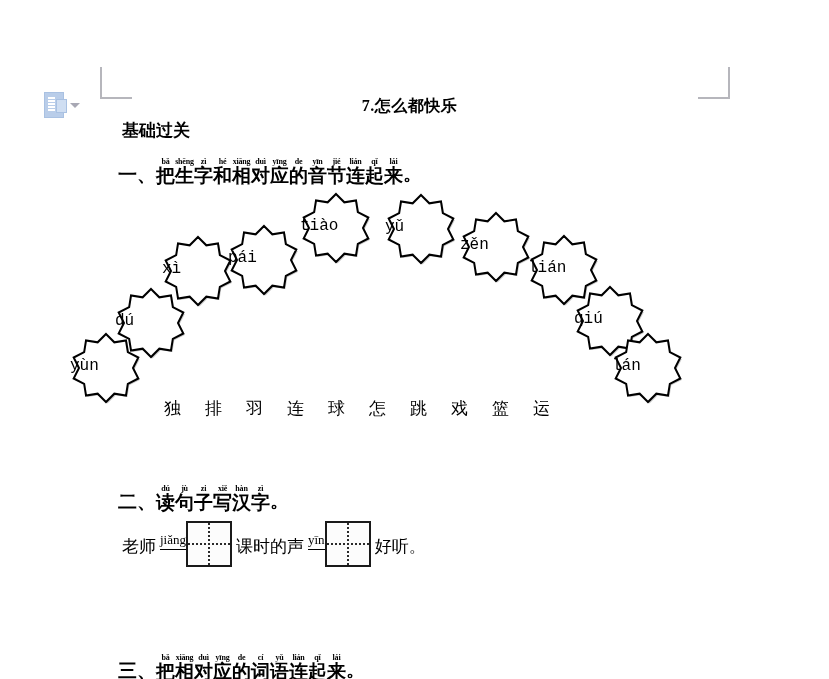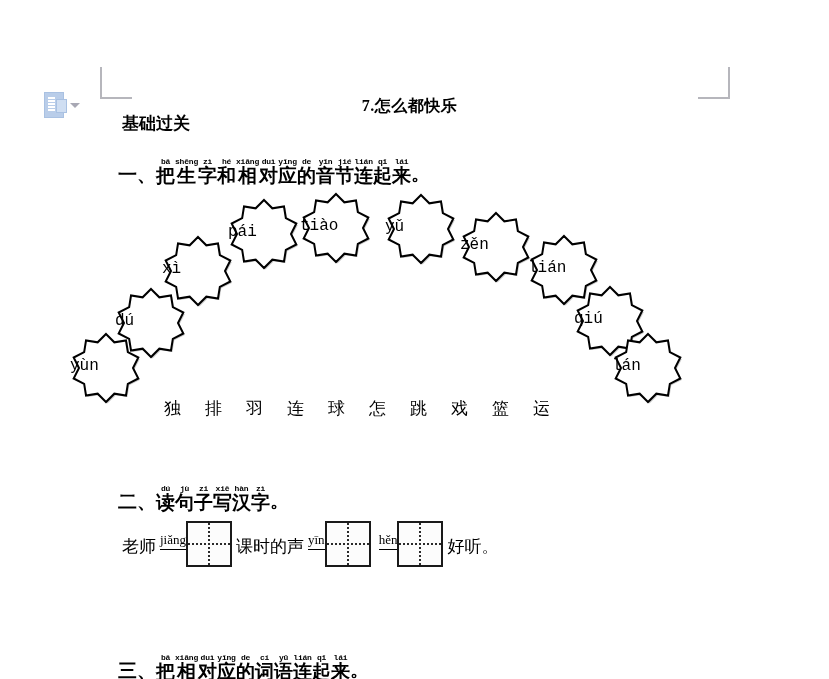--- a/index.html
+++ b/index.html
@@ -74,21 +74,21 @@
     left: 0; right: 0;
     top: 96px;
     text-align: center;
     font-weight: bold;
     font-size: 16px;
     letter-spacing: 0.5px;
   }
   .sub-head {
     position: absolute;
     left: 122px;
-    top: 112px;
+    top: 119px;
     font-weight: bold;
     font-size: 17px;
   }
 
   
   .ruby-line {
     position: absolute;
     display: flex;
     align-items: flex-end;
     white-space: nowrap;
@@ -99,21 +99,21 @@
     line-height: 1;
     padding-bottom: 1px;
   }
   .ruby-grp {
     display: inline-flex;
     flex-direction: column;
     align-items: center;
     justify-content: flex-end;
   }
   .ruby-grp .py {
-    font-family: Liberation Mono, monospace;
+    font-family: Liberation Serif, serif;
     font-size: 8px;
     font-weight: bold;
     line-height: 1.05;
     letter-spacing: -0.2px;
   }
   .ruby-grp .hz {
     font-weight: bold;
     font-size: 19px;
     line-height: 1;
   }
@@ -299,21 +299,21 @@
         </svg>
         <div class="star-label"><span class="squig">dú</span></div>
       </div>
       <div class="star" style="left: 162px; top: 235px;">
         <svg viewBox="0 0 72 72">
           <path d="M37.50,3.50 L45.84,11.82 L57.48,9.99 L59.34,21.63 L69.84,26.99 L64.50,37.50 L69.84,48.01 L59.34,53.37 L57.48,65.01 L45.84,63.18 L37.50,71.50 L29.16,63.18 L17.52,65.01 L15.66,53.37 L5.16,48.01 L10.50,37.50 L5.16,26.99 L15.66,21.63 L17.52,9.99 L29.16,11.82 Z" fill="#c9c9c9" stroke="none"></path>
           <path d="M36.00,2.00 L44.34,10.32 L55.98,8.49 L57.84,20.13 L68.34,25.49 L63.00,36.00 L68.34,46.51 L57.84,51.87 L55.98,63.51 L44.34,61.68 L36.00,70.00 L27.66,61.68 L16.02,63.51 L14.16,51.87 L3.66,46.51 L9.00,36.00 L3.66,25.49 L14.16,20.13 L16.02,8.49 L27.66,10.32 Z" fill="#ffffff" stroke="#000000" stroke-width="2" stroke-linejoin="miter"></path>
         </svg>
         <div class="star-label"><span class="squig">xì</span></div>
       </div>
-      <div class="star" style="left: 228px; top: 198px;">
+      <div class="star" style="left: 228px; top: 224px;">
         <svg viewBox="0 0 72 72">
           <path d="M37.50,3.50 L45.84,11.82 L57.48,9.99 L59.34,21.63 L69.84,26.99 L64.50,37.50 L69.84,48.01 L59.34,53.37 L57.48,65.01 L45.84,63.18 L37.50,71.50 L29.16,63.18 L17.52,65.01 L15.66,53.37 L5.16,48.01 L10.50,37.50 L5.16,26.99 L15.66,21.63 L17.52,9.99 L29.16,11.82 Z" fill="#c9c9c9" stroke="none"></path>
           <path d="M36.00,2.00 L44.34,10.32 L55.98,8.49 L57.84,20.13 L68.34,25.49 L63.00,36.00 L68.34,46.51 L57.84,51.87 L55.98,63.51 L44.34,61.68 L36.00,70.00 L27.66,61.68 L16.02,63.51 L14.16,51.87 L3.66,46.51 L9.00,36.00 L3.66,25.49 L14.16,20.13 L16.02,8.49 L27.66,10.32 Z" fill="#ffffff" stroke="#000000" stroke-width="2" stroke-linejoin="miter"></path>
         </svg>
         <div class="star-label"><span class="squig">pái</span></div>
       </div>
       <div class="star" style="left: 300px; top: 192px;">
         <svg viewBox="0 0 72 72">
           <path d="M37.50,3.50 L45.84,11.82 L57.48,9.99 L59.34,21.63 L69.84,26.99 L64.50,37.50 L69.84,48.01 L59.34,53.37 L57.48,65.01 L45.84,63.18 L37.50,71.50 L29.16,63.18 L17.52,65.01 L15.66,53.37 L5.16,48.01 L10.50,37.50 L5.16,26.99 L15.66,21.63 L17.52,9.99 L29.16,11.82 Z" fill="#c9c9c9" stroke="none"></path>
           <path d="M36.00,2.00 L44.34,10.32 L55.98,8.49 L57.84,20.13 L68.34,25.49 L63.00,36.00 L68.34,46.51 L57.84,51.87 L55.98,63.51 L44.34,61.68 L36.00,70.00 L27.66,61.68 L16.02,63.51 L14.16,51.87 L3.66,46.51 L9.00,36.00 L3.66,25.49 L14.16,20.13 L16.02,8.49 L27.66,10.32 Z" fill="#ffffff" stroke="#000000" stroke-width="2" stroke-linejoin="miter"></path>
@@ -400,24 +400,20 @@
     <span class="txt">老师</span>
     <span class="blank">
       <span class="py2">jiǎng</span>
       <span class="tzg"></span>
     </span>
     <span class="txt">课时的声</span>
     <span class="blank">
       <span class="py2">yīn</span>
       <span class="tzg"></span>
     </span>
-    <span class="blank">
-      <span class="py2">hěn</span>
-      <span class="tzg"></span>
-    </span>
     <span class="txt">好听。</span>
   </div>
 
   <div class="ruby-line" id="s3-head" style="left:118px; top:646px;">
     <span class="ruby-plain">三、</span>
     <span id="s3-ruby"><span class="ruby-grp">
           <span class="py">bǎ</span>
           <span class="hz">把</span>
         </span><span class="ruby-grp">
           <span class="py">xiāng</span>

